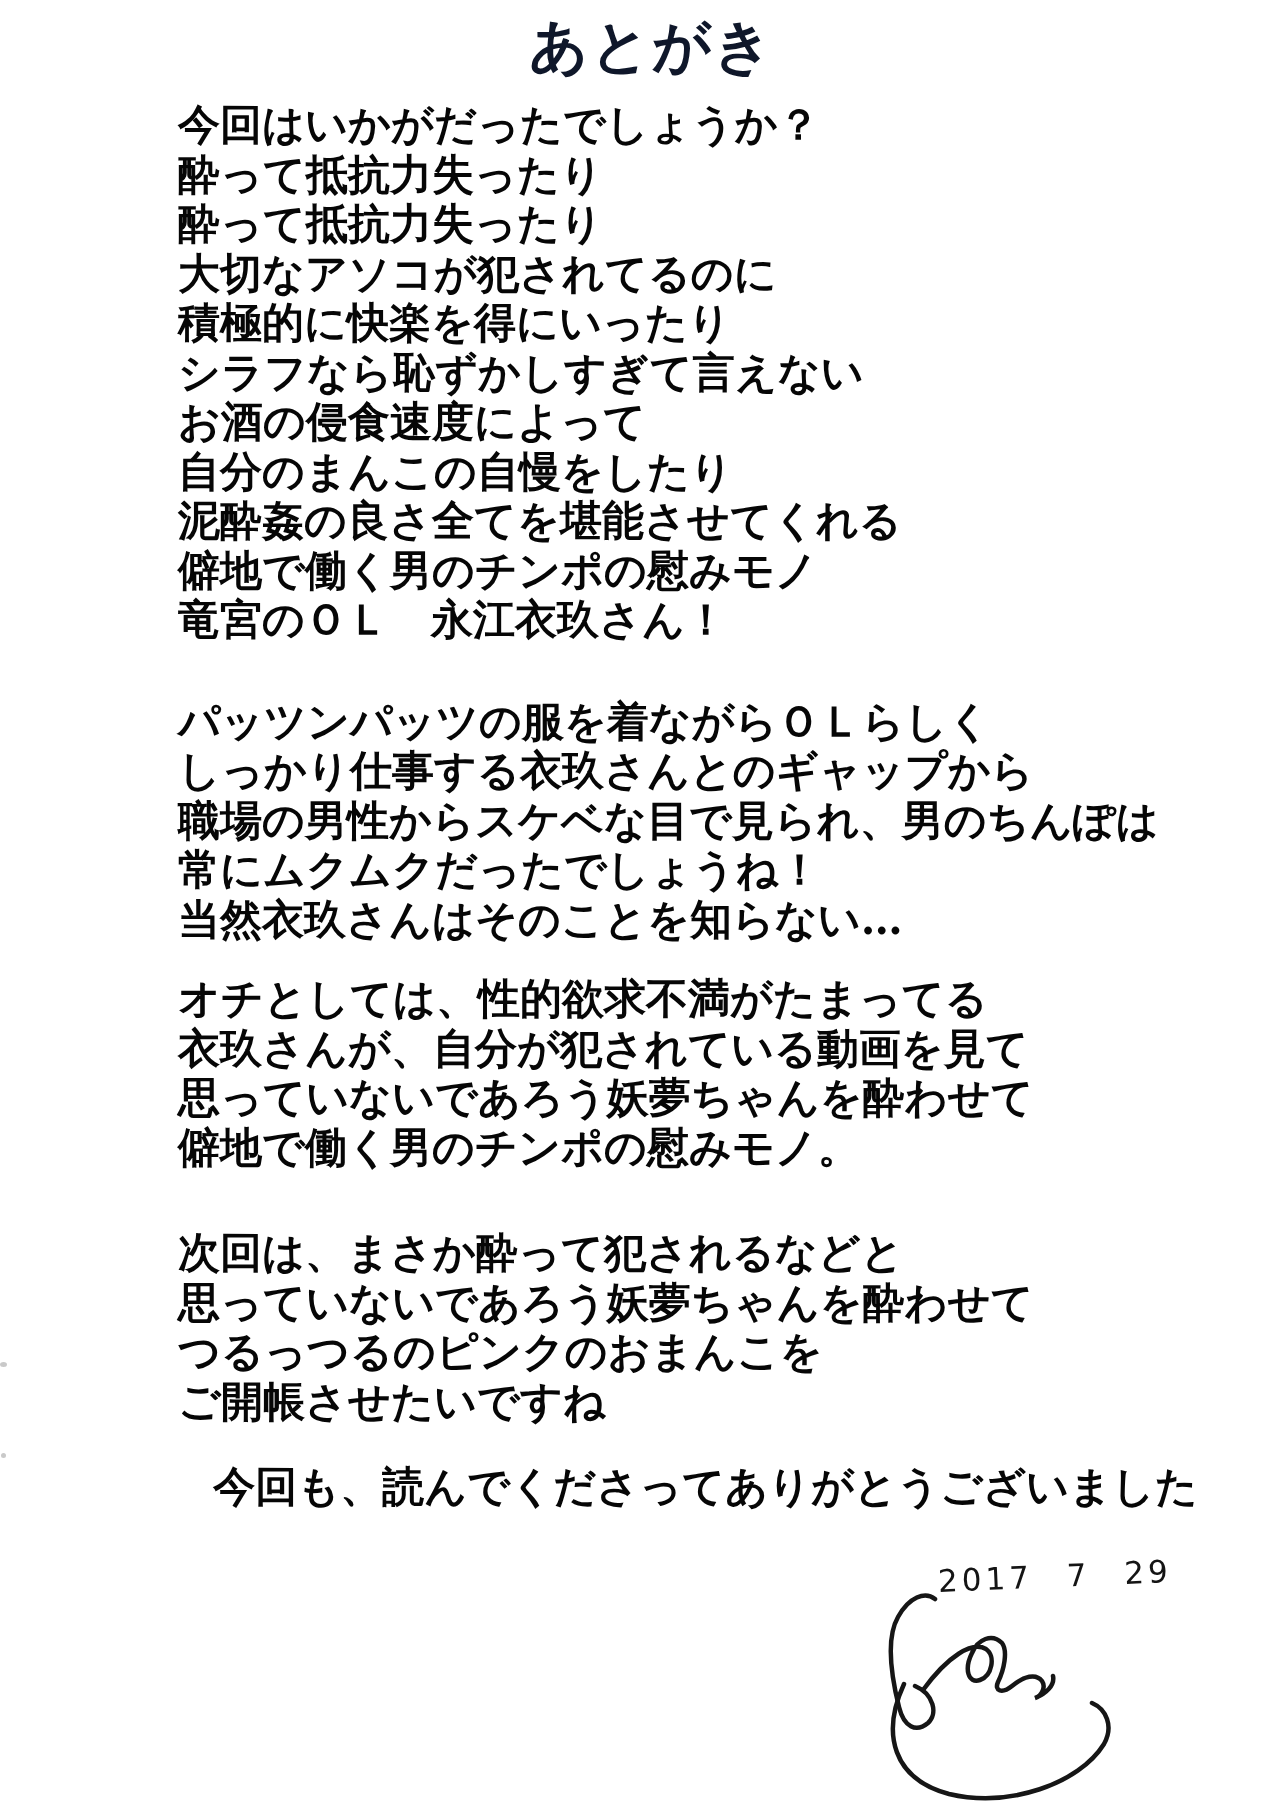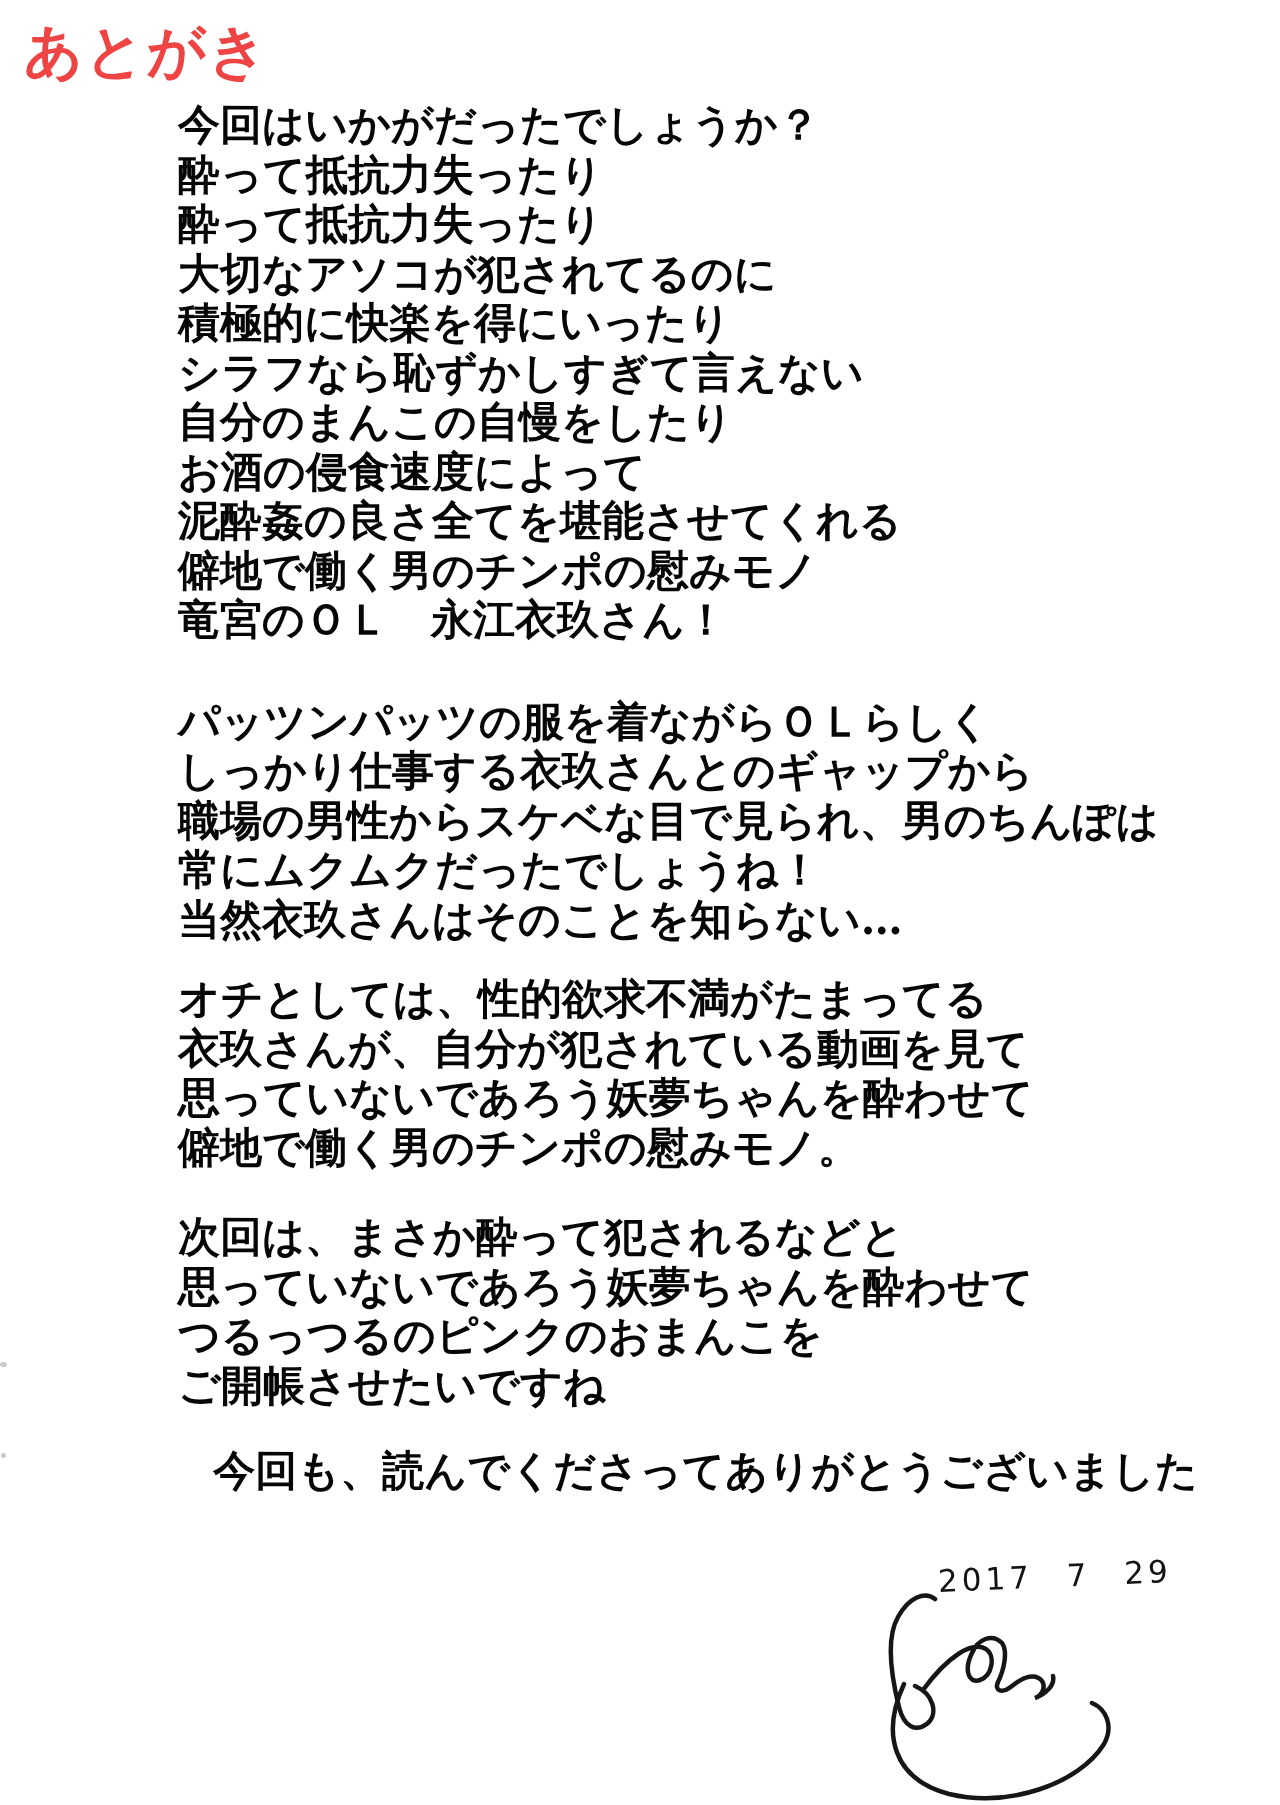--- a/index.html
+++ b/index.html
@@ -7,44 +7,45 @@
     position:relative;
     width:1280px;height:1805px;
     background:#ffffff;
     overflow:hidden;
     font-family:"DejaVu Serif", serif;
     color:#060606;
   }
   .title{
     position:absolute;
     top:8px;left:0;width:100%;
+    text-align:center;
     text-indent:24px;
-    font-family:Liberation Sans, sans-serif;
+    font-family:Liberation Mono, monospace;
     font-weight:700;
     font-size:58px;
     line-height:86px;
     letter-spacing:2px;
-    color:#ef4444;
+    color:#0f172a;
   }
   .body-text{
     position:absolute;
     top:100px;left:178px;
     width:1020px;
   }
   .para{margin:0;padding:0;}
   .para .line{
     font-weight:700;
     font-size:42px;
     line-height:49.5px;
     white-space:nowrap;
     letter-spacing:0px;
   }
   .para.p2{margin-top:52px;}
   .para.p3{margin-top:30px;}
-  .para.p4{margin-top:40px;}
+  .para.p4{margin-top:56px;}
   .para.p5{margin-top:36px;text-align:right;}
   .hand-date{
     position:absolute;
     left:938px;top:1558px;
     font-family:"DejaVu Sans", sans-serif;
     font-size:31px;
     font-weight:400;
     color:#141414;
     letter-spacing:4px;
     word-spacing:20px;
@@ -73,22 +74,22 @@
 
   <div class="body-text">
 
     <div class="para p1">
       <div class="line">今回はいかがだったでしょうか？</div>
       <div class="line">酔って抵抗力失ったり</div>
       <div class="line">酔って抵抗力失ったり</div>
       <div class="line">大切なアソコが犯されてるのに</div>
       <div class="line">積極的に快楽を得にいったり</div>
       <div class="line">シラフなら恥ずかしすぎて言えない</div>
+      <div class="line">お酒の侵食速度によって</div>
       <div class="line">自分のまんこの自慢をしたり</div>
-      <div class="line">お酒の侵食速度によって</div>
       <div class="line">泥酔姦の良さ全てを堪能させてくれる</div>
       <div class="line">僻地で働く男のチンポの慰みモノ</div>
       <div class="line">竜宮のＯＬ　永江衣玖さん！</div>
     </div>
 
     <div class="para p2">
       <div class="line">パッツンパッツの服を着ながらＯＬらしく</div>
       <div class="line">しっかり仕事する衣玖さんとのギャップから</div>
       <div class="line">職場の男性からスケベな目で見られ、男のちんぽは</div>
       <div class="line">常にムクムクだったでしょうね！</div>

